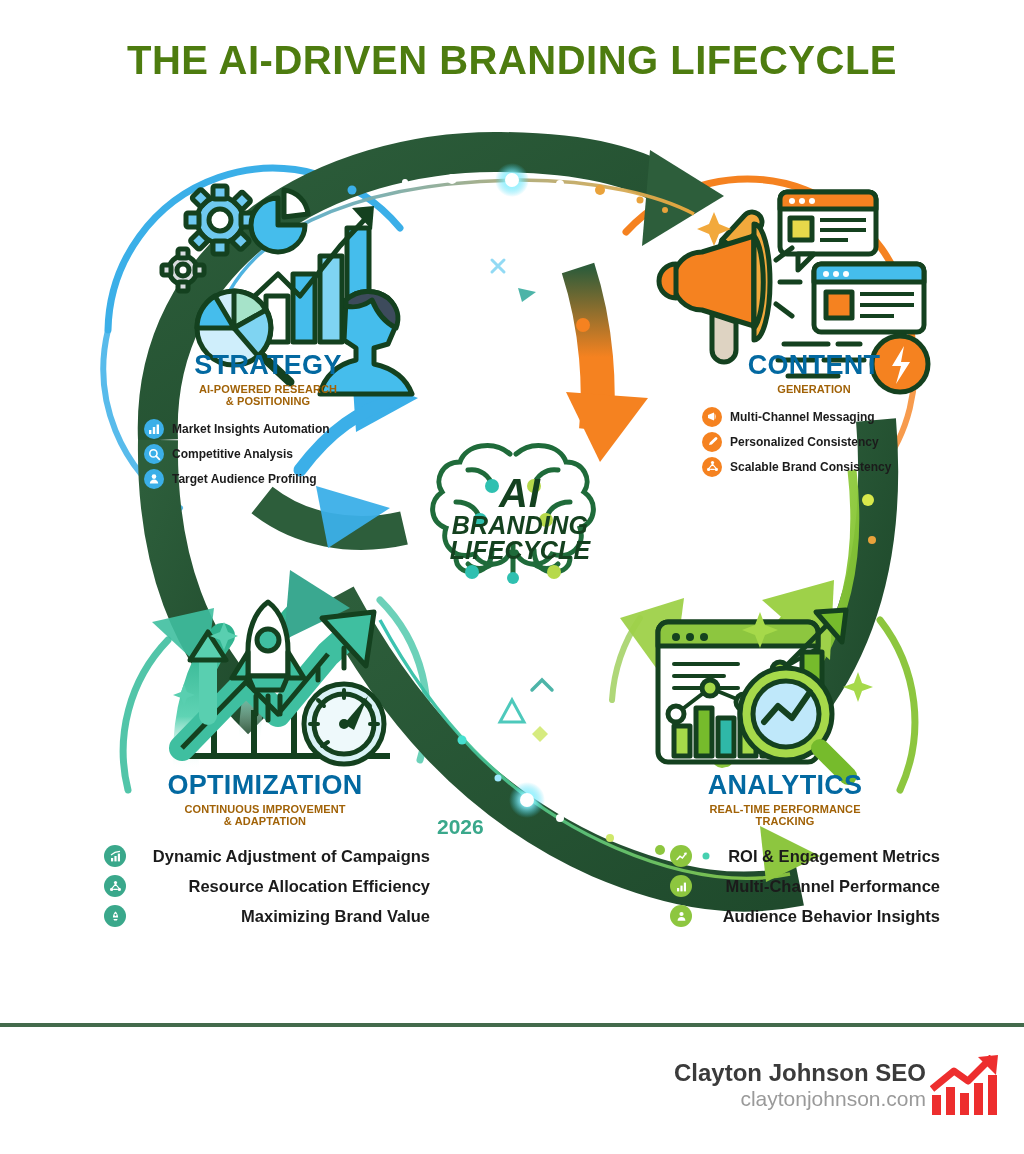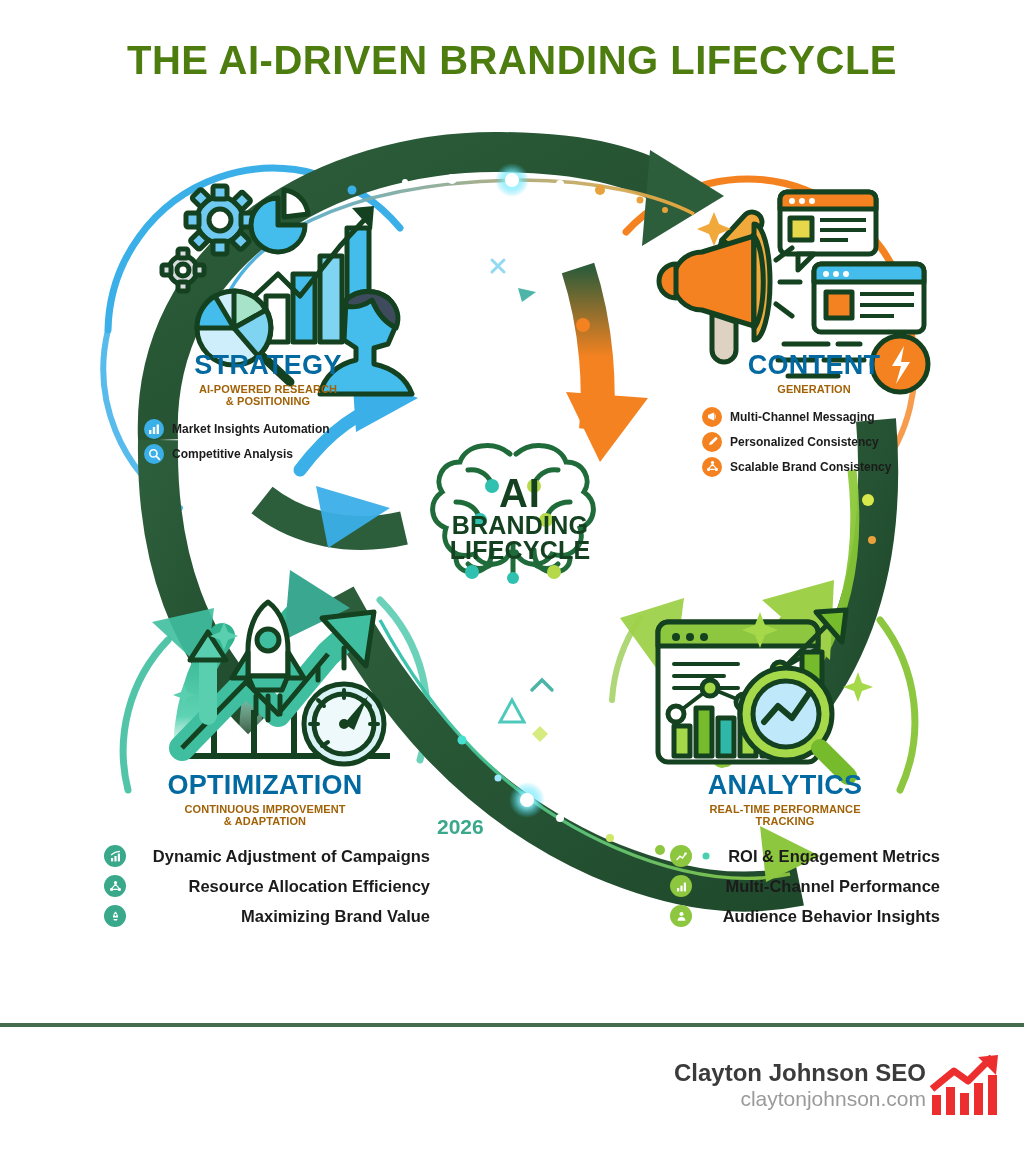--- a/index.html
+++ b/index.html
@@ -58,20 +58,21 @@
 
   .quad-big-bullets .blabel{font-size:16.5px;}
   .quad-big-bullets .bdot{width:22px;height:22px;}
   .quad-big-bullets .bullet{margin-bottom:8px;gap:16px;justify-content:space-between;}
 
   
   .hub{
     position:absolute;left:395px;top:425px;width:250px;height:185px;
     display:flex;flex-direction:column;align-items:center;justify-content:center;
     pointer-events:none;
+    font-style:italic;
   }
   .hub .hub-text{
     position:relative;z-index:3;text-align:center;
     color:#14411f;font-weight:bold;line-height:1.0;
   }
   .hub .ai{font-size:40px;letter-spacing:1px;}
   .hub .lc{font-size:25px;letter-spacing:.2px;}
 
   
   .year{position:absolute;font-weight:bold;}
@@ -469,20 +470,29 @@
       </div>
       <div class="bullet">
         <span class="bdot" style="background:#3BAFE8">
           <svg width="13" height="13" viewBox="0 0 13 13">
               <circle cx="5.4" cy="5.4" r="3.6" fill="none" stroke="#fff" stroke-width="1.6"></circle>
               <line x1="8.2" y1="8.2" x2="11.4" y2="11.4" stroke="#fff" stroke-width="1.8" stroke-linecap="round"></line>
             </svg>
         </span>
         <span class="blabel">Competitive Analysis</span>
       </div>
+      <div class="bullet">
+        <span class="bdot" style="background:#3BAFE8">
+          <svg width="12" height="12" viewBox="0 0 12 12">
+              <circle cx="6" cy="3.6" r="2.3" fill="#fff"></circle>
+              <path d="M1.8,10.6 a4.2,4.2 0 0 1 8.4,0 z" fill="#fff"></path>
+            </svg>
+        </span>
+        <span class="blabel">Target Audience Profiling</span>
+      </div>
     </div>
   </div>
 
   <div class="quad" id="quad-content">
     <div class="heading">CONTENT</div>
     <div class="sub">
       <div>GENERATION</div>
     </div>
     <div class="bullets">
       <div class="bullet">

